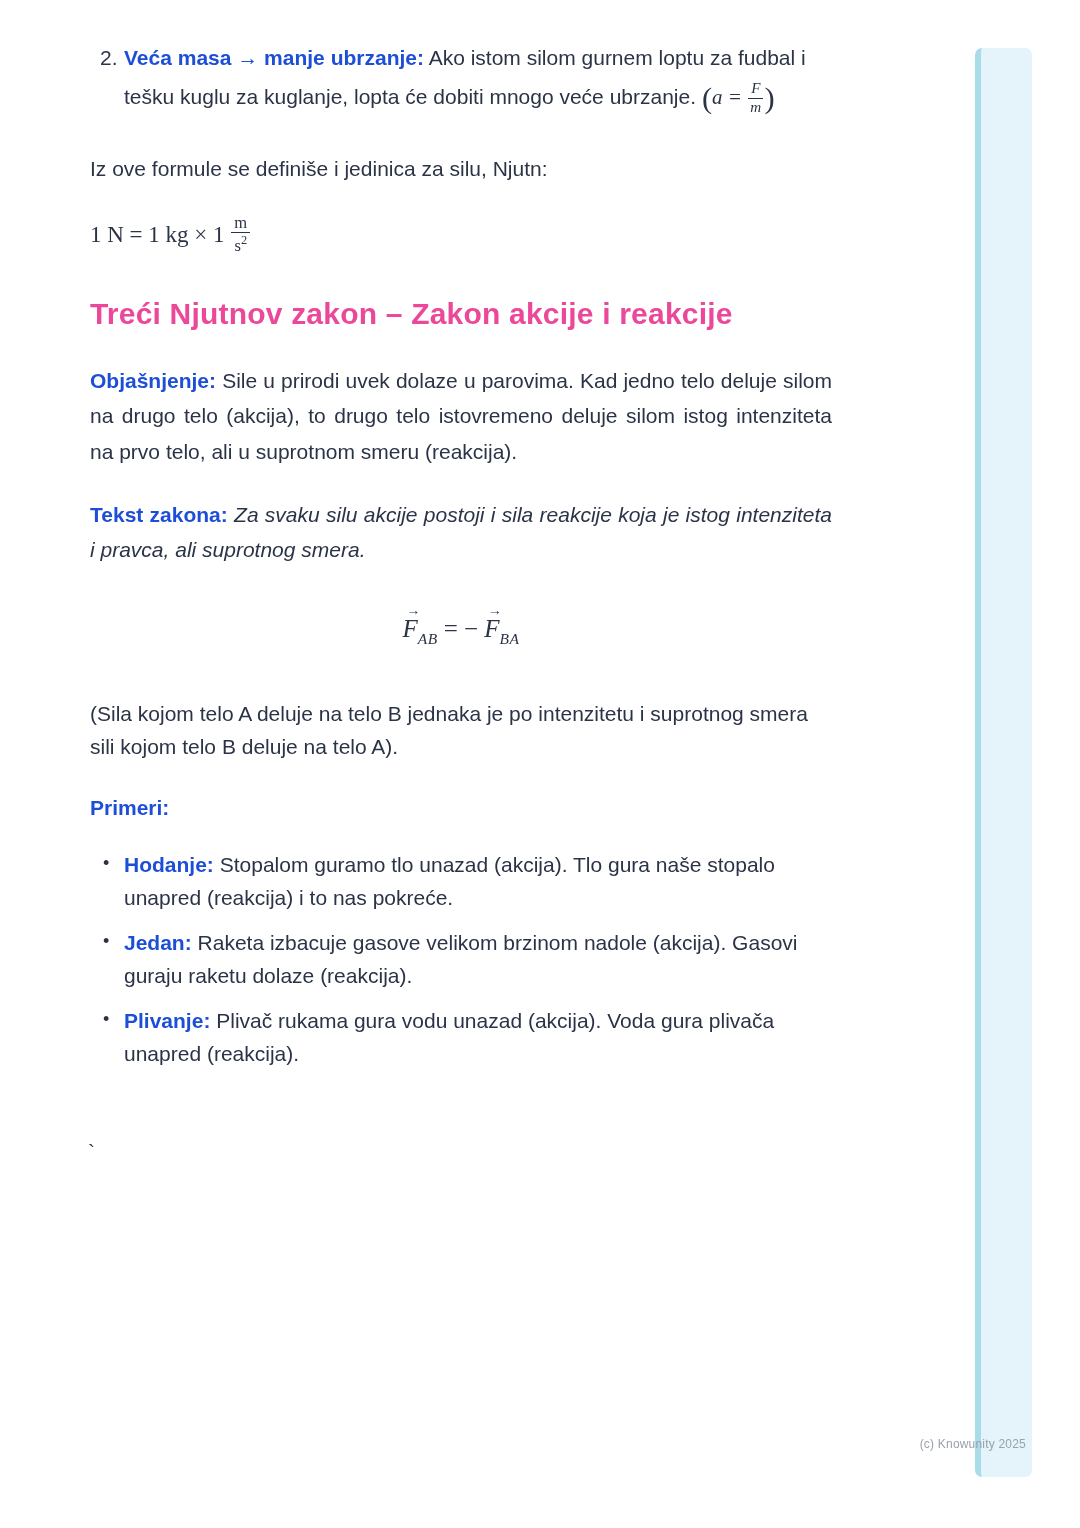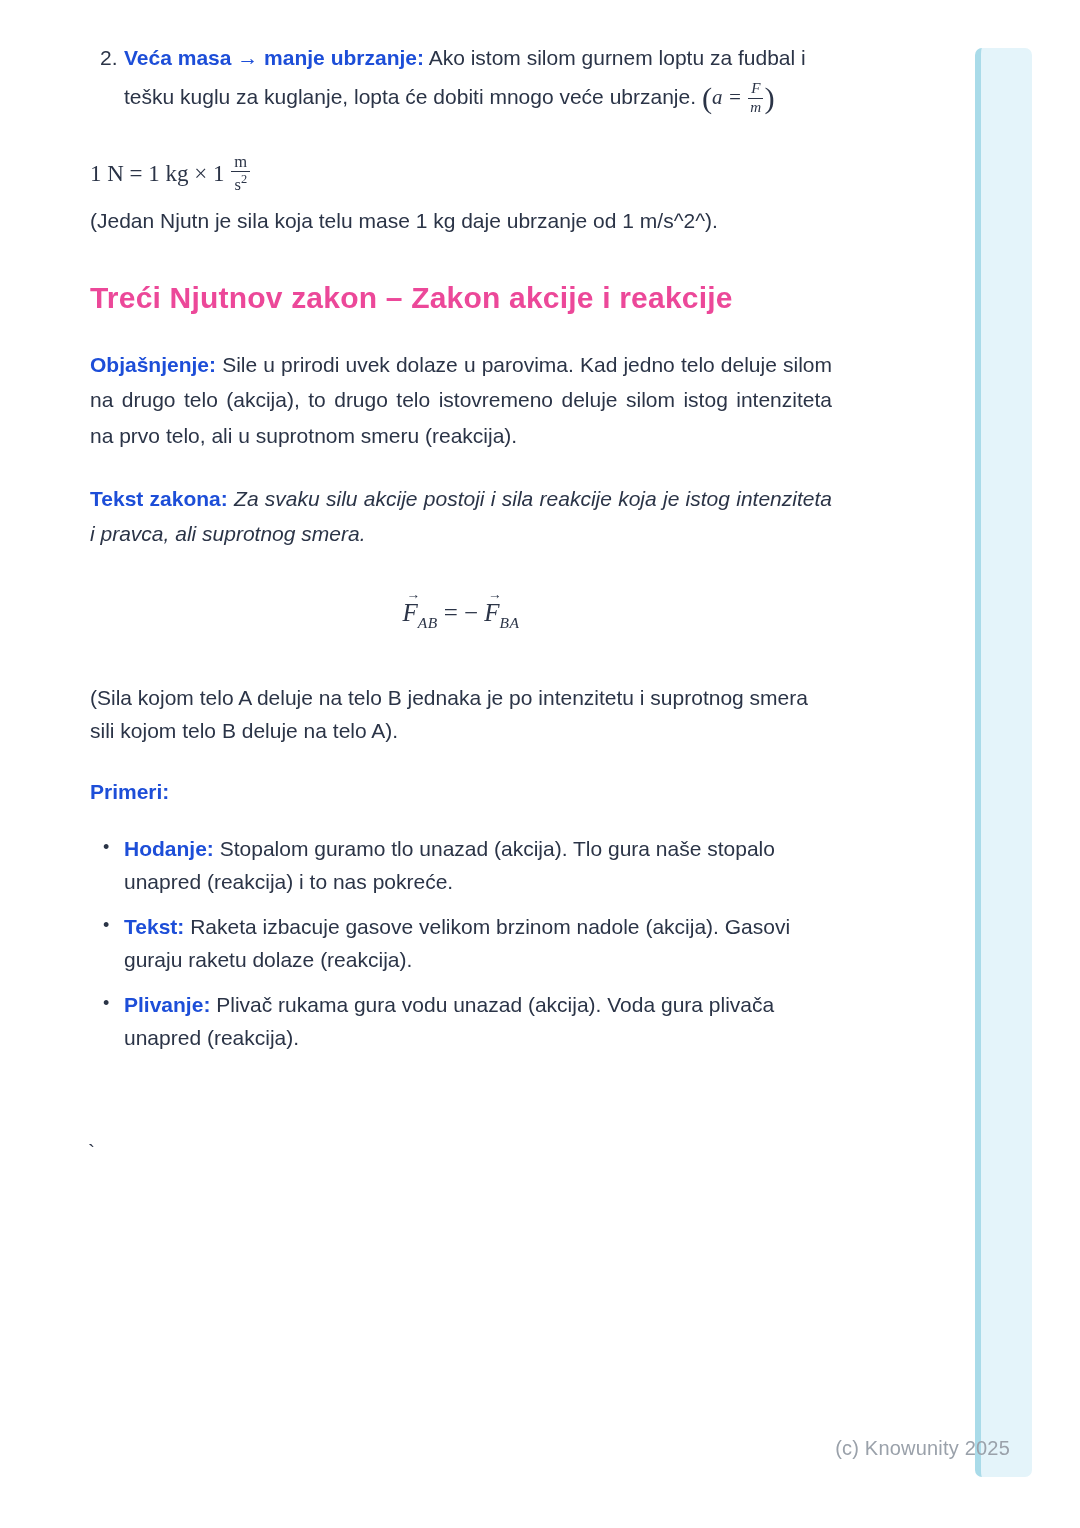--- a/index.html
+++ b/index.html
@@ -28,22 +28,22 @@
     width: 57px;
     height: 1429px;
     background: #e4f4fa;
     border-left: 6px solid #a9dbe9;
     border-radius: 7px;
     z-index: 1;
   }
   .footer {
     position: absolute;
     top: 1437px;
-    right: 70px;
-    font-size: 20px;
+    right: 54px;
+    font-size: 12px;
     color: #9aa1aa;
     z-index: 2;
     letter-spacing: 0.2px;
   }
   .bold-label { font-weight: 700; color: #1d4ed8; }
   p { margin: 0 0 28px 0; }
 
   
   .olitem { display: flex; margin-bottom: 30px; }
   .olnum { flex: none; width: 34px; padding-left: 10px; }
@@ -119,26 +119,26 @@
     <div class="olitem">
       <span class="olnum">2.</span>
       <div class="olbody">
         <span class="bold-label">Veća masa → manje ubrzanje:</span>
         <span>Ako istom silom gurnem loptu za fudbal i tešku kuglu za kuglanje, lopta će dobiti mnogo veće ubrzanje.</span>
         <span class="math-serif"><span class="mparen">(</span><span class="mvar">a =</span>
           <span class="frac"><span class="num mvar">F</span><span class="den mvar">m</span></span><span class="mparen">)</span></span>
       </div>
     </div>
 
+    <p>Iz ove formule se definiše i jedinica za silu, Njutn:</p>
 
     <div class="math-serif unit-formula">
       <span>1 N = 1 kg × 1</span>
       <span class="frac"><span class="num">m</span><span class="den"><span>s</span><sup>2</sup></span></span>
     </div>
-    <p class="unit-note">(Jedan Njutn je sila koja telu mase 1 kg daje ubrzanje od 1 m/s^2^).</p>
 
     <h1 class="section-heading">Treći Njutnov zakon – Zakon akcije i reakcije</h1>
 
     <p class="justified">
       <span class="bold-label">Objašnjenje:</span>
       <span>Sile u prirodi uvek dolaze u parovima. Kad jedno telo deluje silom na drugo telo (akcija), to drugo telo istovremeno deluje silom istog intenziteta na prvo telo, ali u suprotnom smeru (reakcija).</span>
     </p>
 
     <p class="justified">
       <span class="bold-label">Tekst zakona:</span>
@@ -158,21 +158,21 @@
       <div class="bullet">
         <span class="bdot">•</span>
         <div class="bbody">
           <span class="bold-label">Hodanje:</span>
           <span>Stopalom guramo tlo unazad (akcija). Tlo gura naše stopalo unapred (reakcija) i to nas pokreće.</span>
         </div>
       </div>
       <div class="bullet">
         <span class="bdot">•</span>
         <div class="bbody">
-          <span class="bold-label">Tekst:</span>
+          <span class="bold-label">Jedan:</span>
           <span>Raketa izbacuje gasove velikom brzinom nadole (akcija). Gasovi guraju raketu dolaze (reakcija).</span>
         </div>
       </div>
       <div class="bullet">
         <span class="bdot">•</span>
         <div class="bbody">
           <span class="bold-label">Plivanje:</span>
           <span>Plivač rukama gura vodu unazad (akcija). Voda gura plivača unapred (reakcija).</span>
         </div>
       </div>

